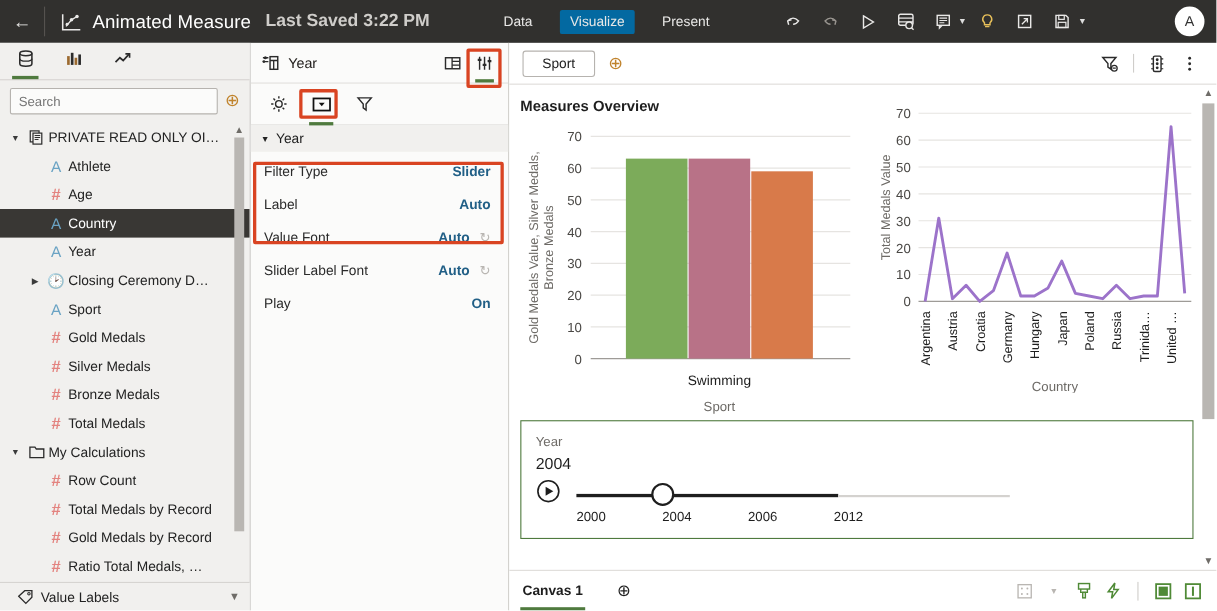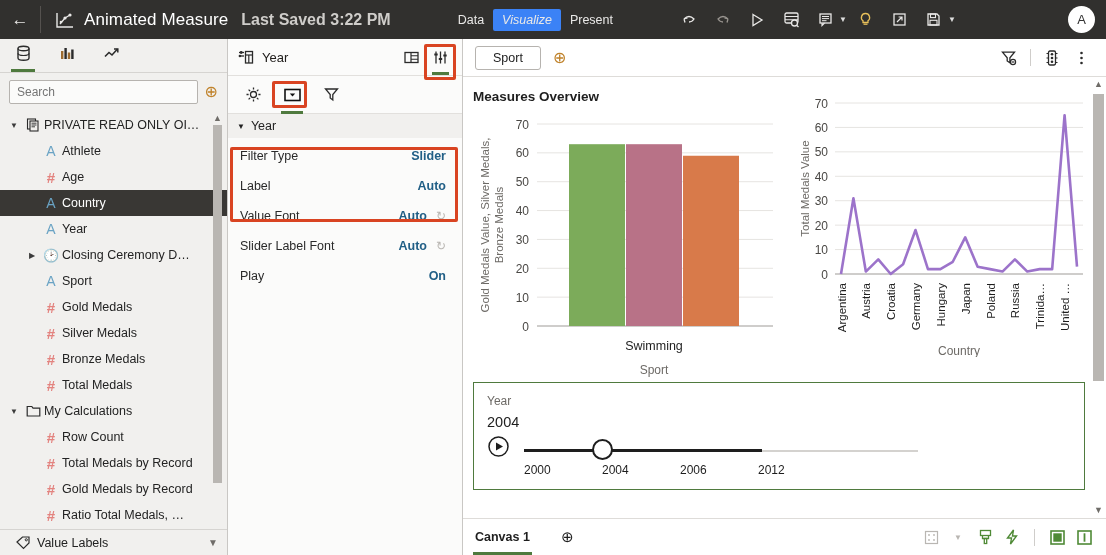--- a/index.html
+++ b/index.html
@@ -21,23 +21,23 @@
     color:#f2f1f0;
   }
   .back-btn {
     width:40px; height:39px; display:flex; align-items:center; justify-content:center;
     font-size:17px; color:#e8e7e6; cursor:pointer;
   }
   .topdiv { width:1px; height:27px; background:#55524f; }
   .app-icon { margin-left:14px; display:flex; align-items:center; }
   .app-title { margin-left:9px; font-size:17px; letter-spacing:.1px; color:#fff; }
   .saved { margin-left:13px; font-size:16px; color:#cfcdca; font-weight:bold;}
-  .mode-tabs { margin-left:58px; display:flex; align-items:flex-start; gap:0; }
+  .mode-tabs { margin-left:58px; display:flex; align-items:flex-start; gap:16px; }
   .mode-tab { padding:4px 9px; font-size:12.5px; color:#e9e8e7; border-radius:2px; cursor:pointer; }
-  .mode-tab.active { background:#3b82f6;font-style:italic; }
+  .mode-tab.active { background:#0369a1; }
   .top-tools { margin-left:52px; display:flex; align-items:center; gap:4px; }
   .tt { width:30px; height:30px; display:flex; align-items:center; justify-content:center; cursor:pointer; border-radius:2px;}
   .caret-d { margin-left:-5px; font-size:8px; color:#ddd; cursor:pointer; }
   .avatar {
     position:absolute; right:11px; top:6px;
     width:27px; height:27px; border-radius:50%; background:#fff; color:#333;
     display:flex; align-items:center; justify-content:center; font-size:13px;
     cursor:pointer;
   }
 

